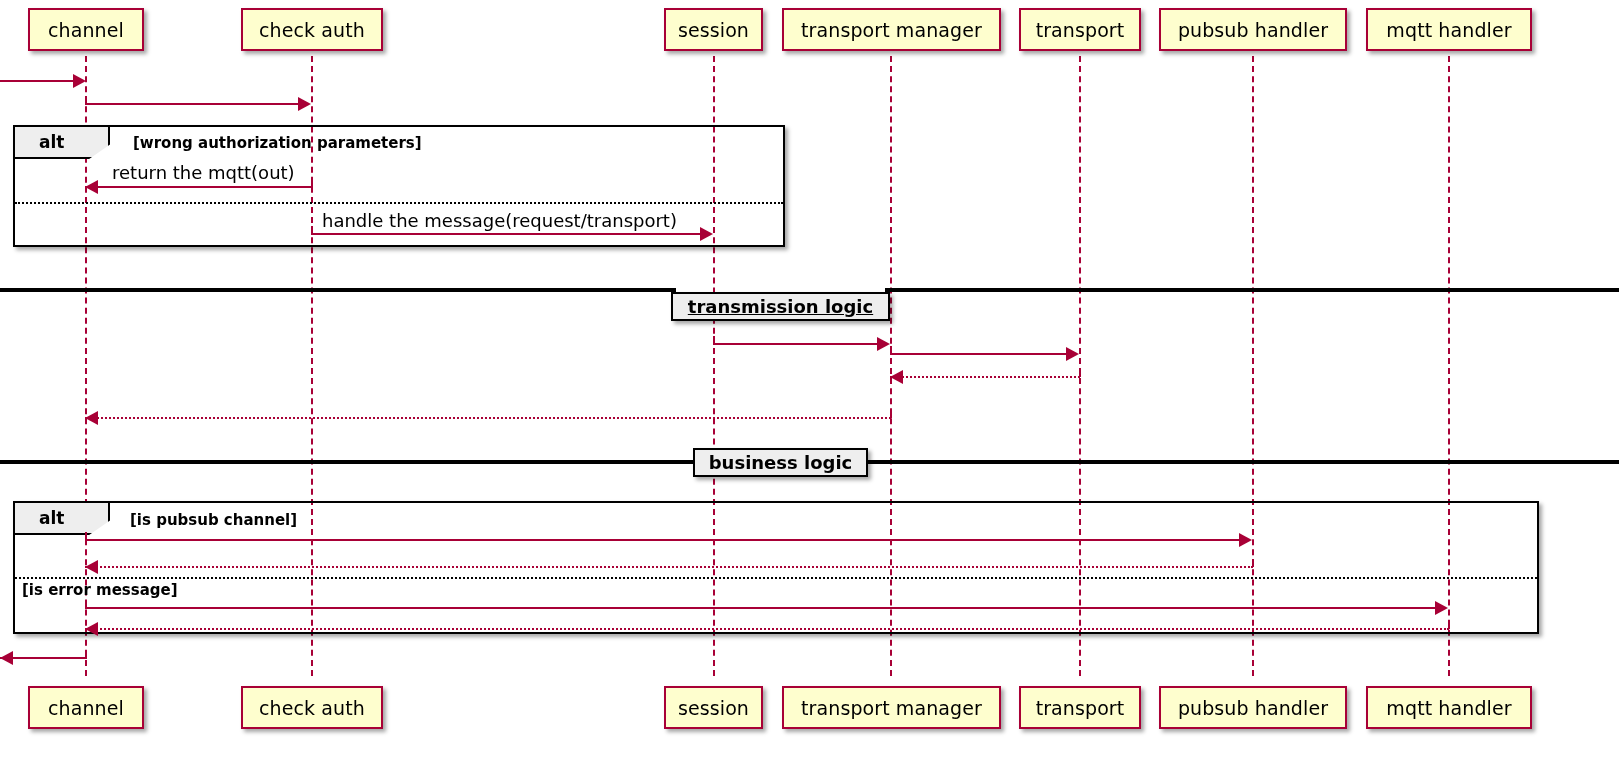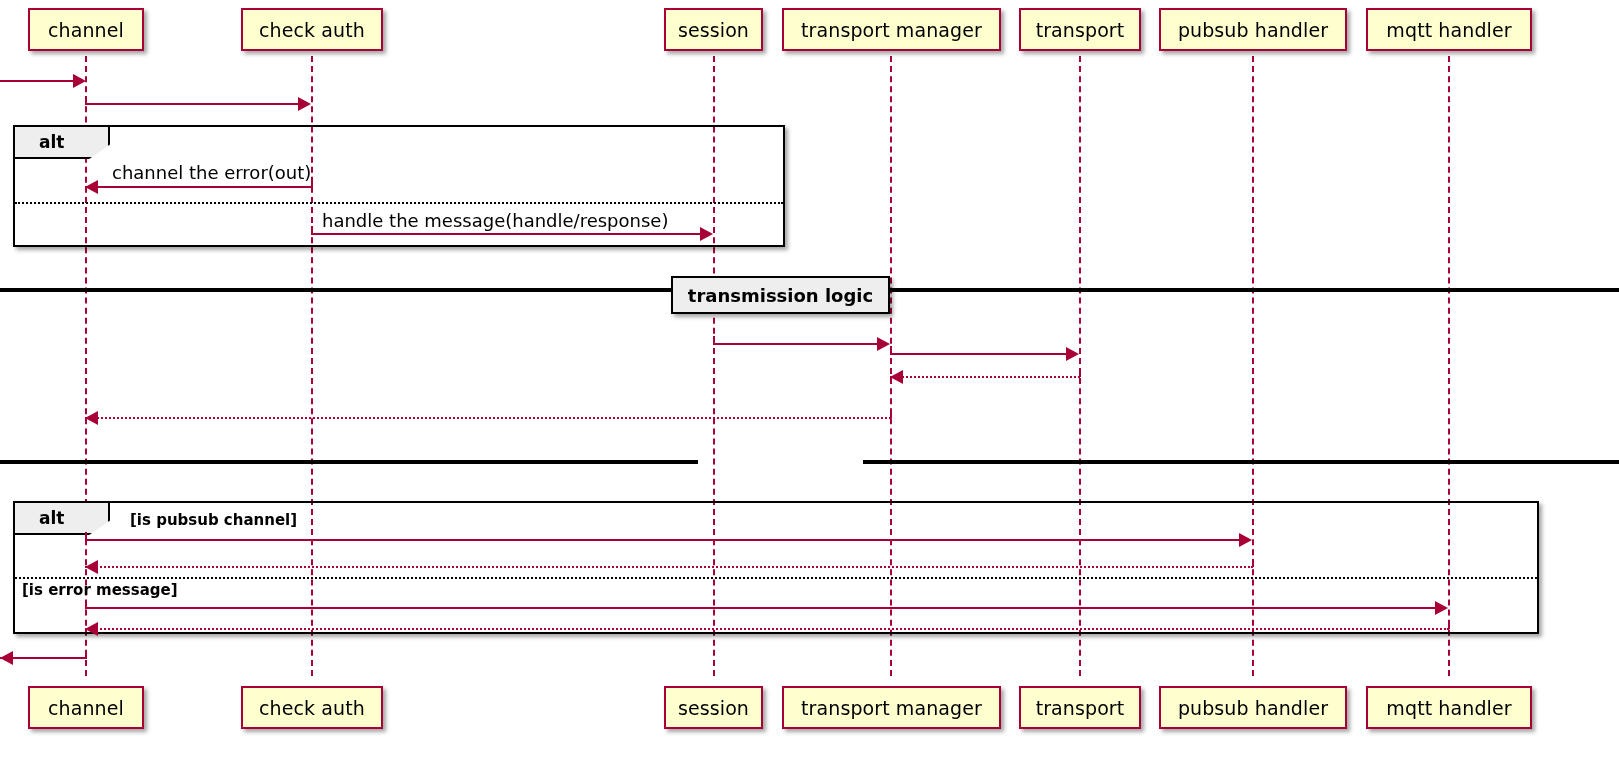--- a/index.html
+++ b/index.html
@@ -136,37 +136,38 @@
   <div class="arrowhead right" style="left:73px;top:74px;"></div>
 
   <div class="stub" style="left:85px;top:96px;height:8px;"></div>
   <div class="msg solid" style="left:85px;top:103px;width:218px;"></div>
   <div class="arrowhead right" style="left:298px;top:97px;"></div>
 
   <div class="frag" style="left:13px;top:125px;width:772px;height:122px;"></div>
   <div class="frag-tab" style="left:15px;top:127px;width:95px;height:32px;">
     <span>alt</span>
   </div>
-
-  <div class="msg-label" style="left:112px;top:162px;">channel the error(out)</div>
+  <div class="frag-cond" style="left:133px;top:134px;">[wrong authorization parameters]</div>
+
+  <div class="msg-label" style="left:112px;top:162px;">return the mqtt(out)</div>
   <div class="msg solid" style="left:85px;top:186px;width:228px;"></div>
   <div class="arrowhead left" style="left:85px;top:180px;"></div>
   <div class="stub" style="left:311px;top:179px;height:8px;"></div>
 
   <div class="frag-divider" style="left:15px;top:202px;width:768px;"></div>
   <div class="frag-cond" style="left:22px;top:206px;"></div>
 
-  <div class="msg-label" style="left:322px;top:210px;">handle the message(handle/response)</div>
+  <div class="msg-label" style="left:322px;top:210px;">handle the message(request/transport)</div>
   <div class="stub" style="left:311px;top:226px;height:8px;"></div>
   <div class="msg solid" style="left:311px;top:233px;width:394px;"></div>
   <div class="arrowhead right" style="left:700px;top:227px;"></div>
 
   <div class="sep-line" style="left:0px;top:288px;width:676px;"></div>
   <div class="sep-line" style="left:885px;top:288px;width:734px;"></div>
-  <div class="sep-box" style="left:671px;top:276px;width:219px;height:38px;">
+  <div class="sep-box" style="left:671px;top:292px;width:219px;height:29px;text-decoration:underline;">
     <span>transmission logic</span>
   </div>
 
   <div class="stub" style="left:713px;top:336px;height:8px;"></div>
   <div class="msg solid" style="left:713px;top:343px;width:169px;"></div>
   <div class="arrowhead right" style="left:877px;top:337px;"></div>
 
   <div class="stub" style="left:890px;top:346px;height:8px;"></div>
   <div class="msg solid" style="left:890px;top:353px;width:181px;"></div>
   <div class="arrowhead right" style="left:1066px;top:347px;"></div>
@@ -174,20 +175,23 @@
   <div class="msg dotted" style="left:890px;top:376px;width:190px;"></div>
   <div class="arrowhead left" style="left:890px;top:370px;"></div>
   <div class="stub" style="left:1079px;top:369px;height:8px;"></div>
 
   <div class="msg dotted" style="left:85px;top:417px;width:806px;"></div>
   <div class="arrowhead left" style="left:85px;top:411px;"></div>
   <div class="stub" style="left:890px;top:410px;height:8px;"></div>
 
   <div class="sep-line" style="left:0px;top:460px;width:698px;"></div>
   <div class="sep-line" style="left:863px;top:460px;width:756px;"></div>
+  <div class="sep-box" style="left:693px;top:448px;width:175px;height:29px;">
+    <span>business logic</span>
+  </div>
 
   <div class="frag" style="left:13px;top:501px;width:1526px;height:133px;"></div>
   <div class="frag-tab" style="left:15px;top:503px;width:95px;height:32px;">
     <span>alt</span>
   </div>
   <div class="frag-cond" style="left:130px;top:511px;">[is pubsub channel]</div>
 
   <div class="stub" style="left:85px;top:532px;height:8px;"></div>
   <div class="msg solid" style="left:85px;top:539px;width:1159px;"></div>
   <div class="arrowhead right" style="left:1239px;top:533px;"></div>

